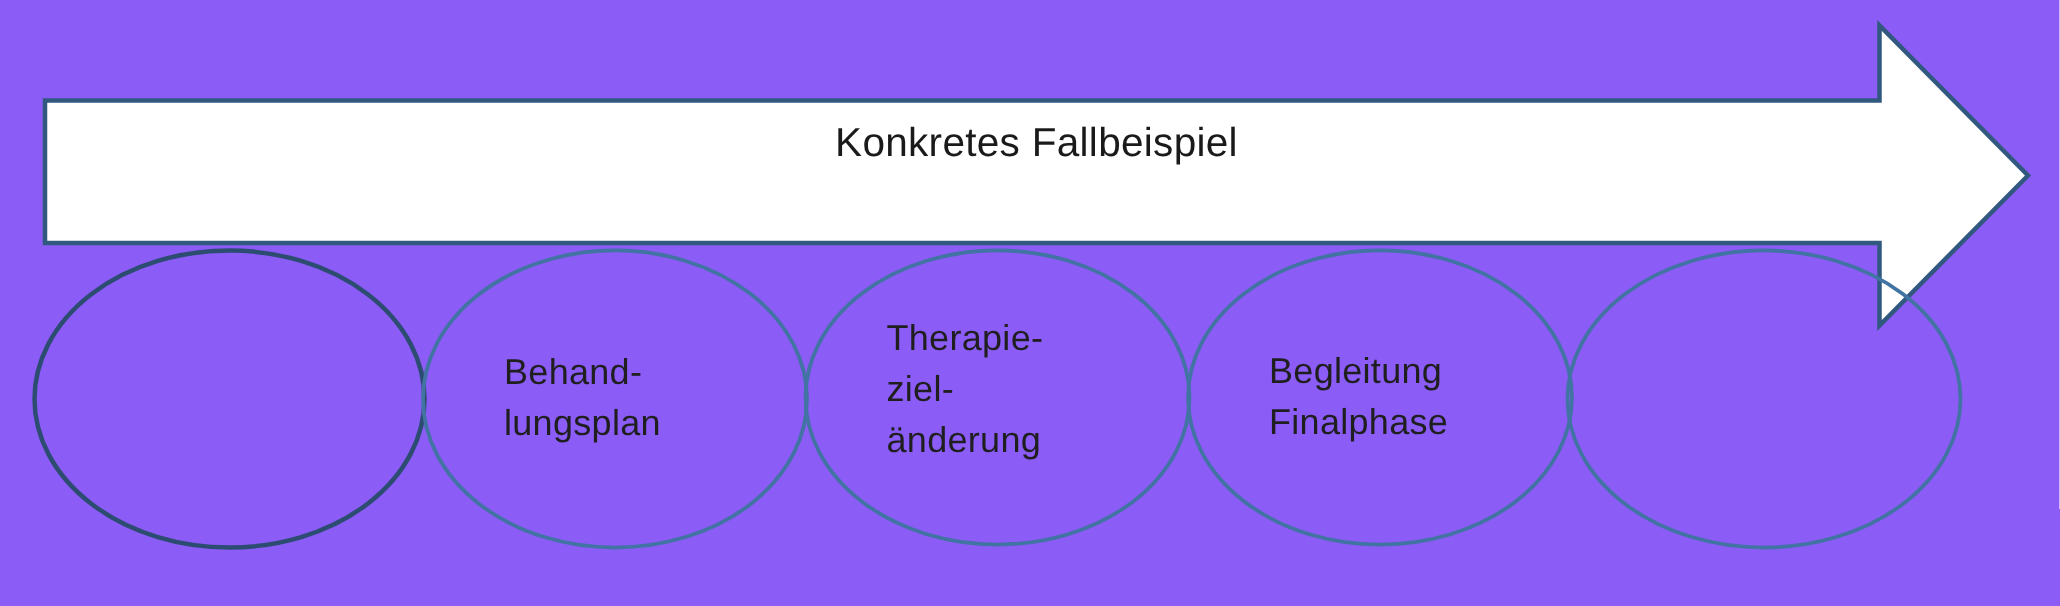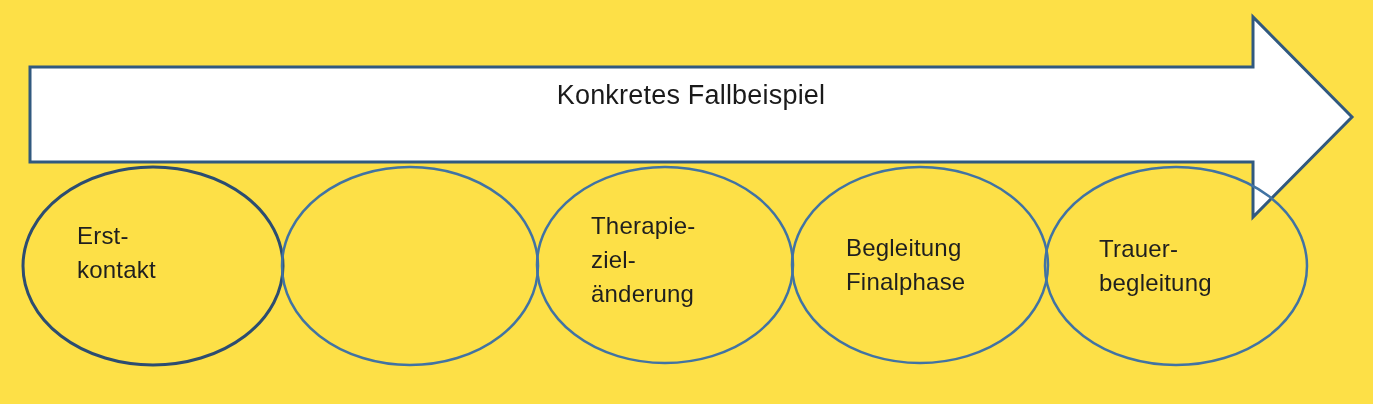--- a/index.html
+++ b/index.html
@@ -4,21 +4,21 @@
 <style>
   html, body {
     margin: 0;
     padding: 0;
     background: #ffffff;
   }
   .canvas {
     position: relative;
     width: 1373px;
     height: 404px;
-    background: #fde047;
+    background: #8b5cf6;
     font-family: "Liberation Sans", sans-serif;
     overflow: hidden;
   }
   .shapes-layer {
     position: absolute;
     left: 0;
     top: 0;
     width: 1373px;
     height: 404px;
   }
@@ -63,23 +63,21 @@
 
     <ellipse cx="153" cy="266" rx="130" ry="99" fill="none" stroke-width="3" stroke="#2c4d71"></ellipse>
     <ellipse cx="410" cy="266" rx="128" ry="99" fill="none" stroke-width="2.5" stroke="#4173a3"></ellipse>
     <ellipse cx="665" cy="265" rx="128" ry="98" fill="none" stroke-width="2.5" stroke="#4173a3"></ellipse>
     <ellipse cx="920" cy="265" rx="128" ry="98" fill="none" stroke-width="2.5" stroke="#4173a3"></ellipse>
     <ellipse cx="1176" cy="266" rx="131" ry="99" fill="none" stroke-width="2.5" stroke="#4173a3"></ellipse>
   </svg>
 
   <div class="arrow-title">Konkretes Fallbeispiel</div>
 
-  <div class="stage-label stage-1 lift">Erst-
-kontakt</div>
+  <div class="stage-label stage-2">Behand-
+lungsplan</div>
   <div class="stage-label stage-3">Therapie-
 ziel-
 änderung</div>
   <div class="stage-label stage-4">Begleitung
 Finalphase</div>
-  <div class="stage-label stage-5">Trauer-
-begleitung</div>
 
 </div>
 
 </body></html>

